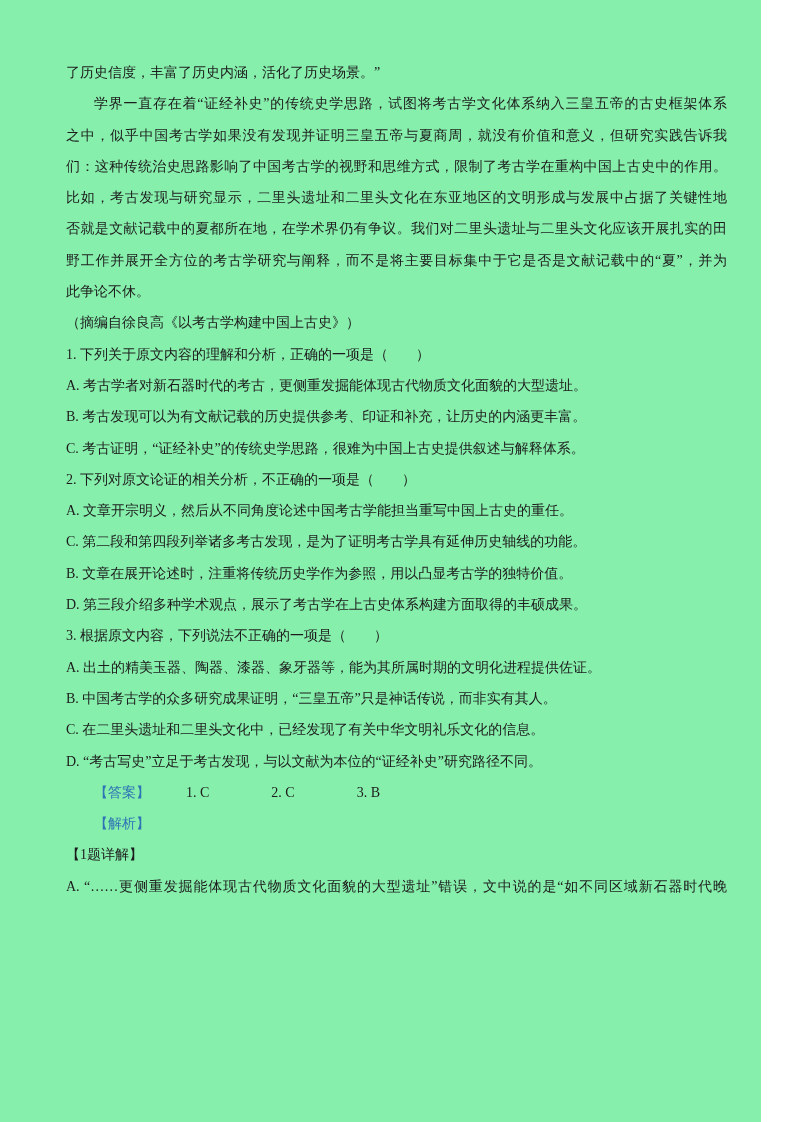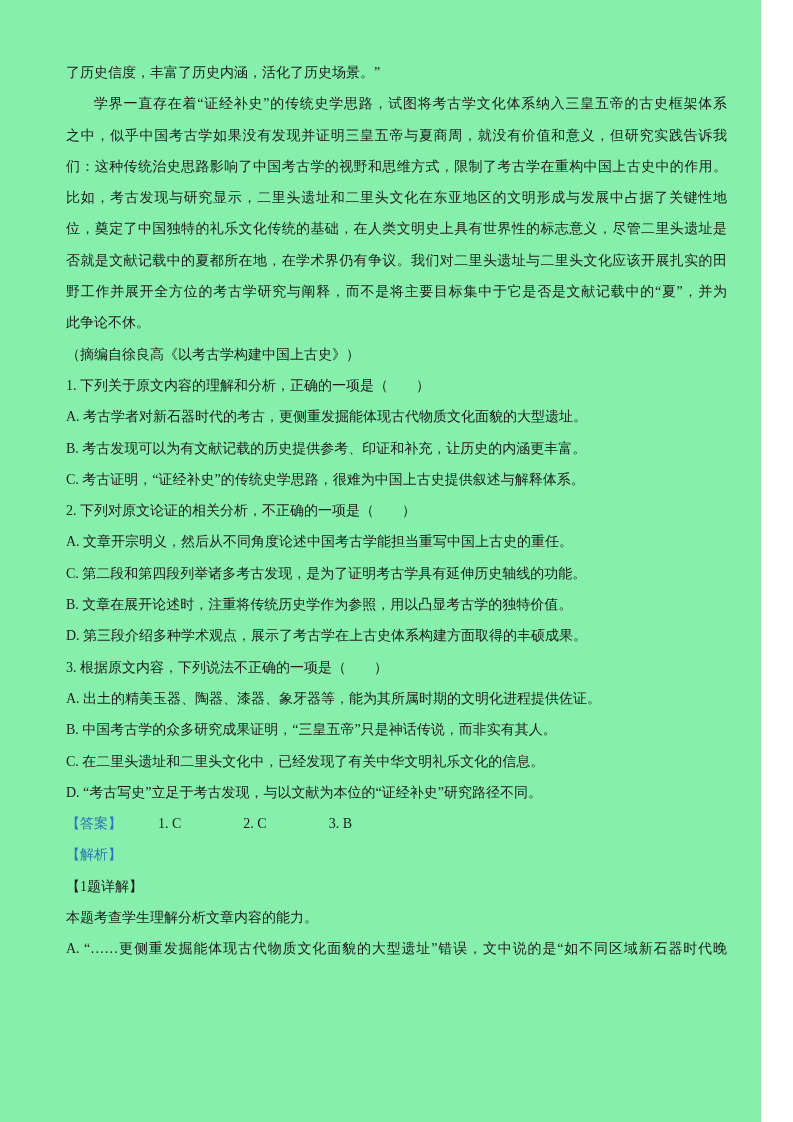--- a/index.html
+++ b/index.html
@@ -15,42 +15,41 @@
   .doc{position:absolute;left:66px;top:57px;width:661px;}
   .ln{
     height:31.3px;line-height:31.3px;
     font-size:14px;
     white-space:nowrap;
   }
   
   .jl{white-space:normal;text-align:justify;text-align-last:justify;}
   .ind{text-indent:2em;}
   .right{white-space:normal;}
-  .blue{color:#2e74b5;}
+  .blue{color:#2e74b5;margin-left:28px;}
   .ans{margin-right:26px;margin-left:36px;}
   .footer{
     position:absolute;top:1091px;left:0;width:100%;
     text-align:center;font-size:10px;color:#24272e;
     line-height:20px;
     margin-top:32px;
   }
   .footer .sep{color:#2e74b5;margin:0 7px;}
 </style>
 </head>
 <body>
 
 <div class="page">
   <div class="doc">
 
     <div class="ln">了历史信度，丰富了历史内涵，活化了历史场景。”</div>
     <div class="ln jl ind">学界一直存在着“证经补史”的传统史学思路，试图将考古学文化体系纳入三皇五帝的古史框架体系</div>
     <div class="ln jl">之中，似乎中国考古学如果没有发现并证明三皇五帝与夏商周，就没有价值和意义，但研究实践告诉我</div>
     <div class="ln jl">们：这种传统治史思路影响了中国考古学的视野和思维方式，限制了考古学在重构中国上古史中的作用。</div>
     <div class="ln jl">比如，考古发现与研究显示，二里头遗址和二里头文化在东亚地区的文明形成与发展中占据了关键性地</div>
-    <div class="ln jl">位，奠定了中国独特的礼乐文化传统的基础，在人类文明史上具有世界性的标志意义，尽管二里头遗址是</div>
     <div class="ln jl">否就是文献记载中的夏都所在地，在学术界仍有争议。我们对二里头遗址与二里头文化应该开展扎实的田</div>
     <div class="ln jl">野工作并展开全方位的考古学研究与阐释，而不是将主要目标集中于它是否是文献记载中的“夏”，并为</div>
     <div class="ln">此争论不休。</div>
     <div class="ln right">（摘编自徐良高《以考古学构建中国上古史》）</div>
 
     <div class="ln">1. 下列关于原文内容的理解和分析，正确的一项是（　　）</div>
     <div class="ln">A. 考古学者对新石器时代的考古，更侧重发掘能体现古代物质文化面貌的大型遗址。</div>
     <div class="ln">B. 考古发现可以为有文献记载的历史提供参考、印证和补充，让历史的内涵更丰富。</div>
     <div class="ln">C. 考古证明，“证经补史”的传统史学思路，很难为中国上古史提供叙述与解释体系。</div>
 
@@ -64,21 +63,20 @@
     <div class="ln">A. 出土的精美玉器、陶器、漆器、象牙器等，能为其所属时期的文明化进程提供佐证。</div>
     <div class="ln">B. 中国考古学的众多研究成果证明，“三皇五帝”只是神话传说，而非实有其人。</div>
     <div class="ln">C. 在二里头遗址和二里头文化中，已经发现了有关中华文明礼乐文化的信息。</div>
     <div class="ln">D. “考古写史”立足于考古发现，与以文献为本位的“证经补史”研究路径不同。</div>
 
     <div class="ln">
       <span class="blue">【答案】</span><span class="ans">1. C</span><span class="ans">2. C</span><span class="ans">3. B</span>
     </div>
     <div class="ln blue">【解析】</div>
     <div class="ln">【1题详解】</div>
-    <div class="ln">本题考查学生理解分析文章内容的能力。</div>
     <div class="ln jl">A. “……更侧重发掘能体现古代物质文化面貌的大型遗址”错误，文中说的是“如不同区域新石器时代晚</div>
 
   </div>
 
   <div class="footer">
     <span>第2页</span><span class="sep">|</span><span>共20页</span>
   </div>
 </div>
 
 </body></html>

